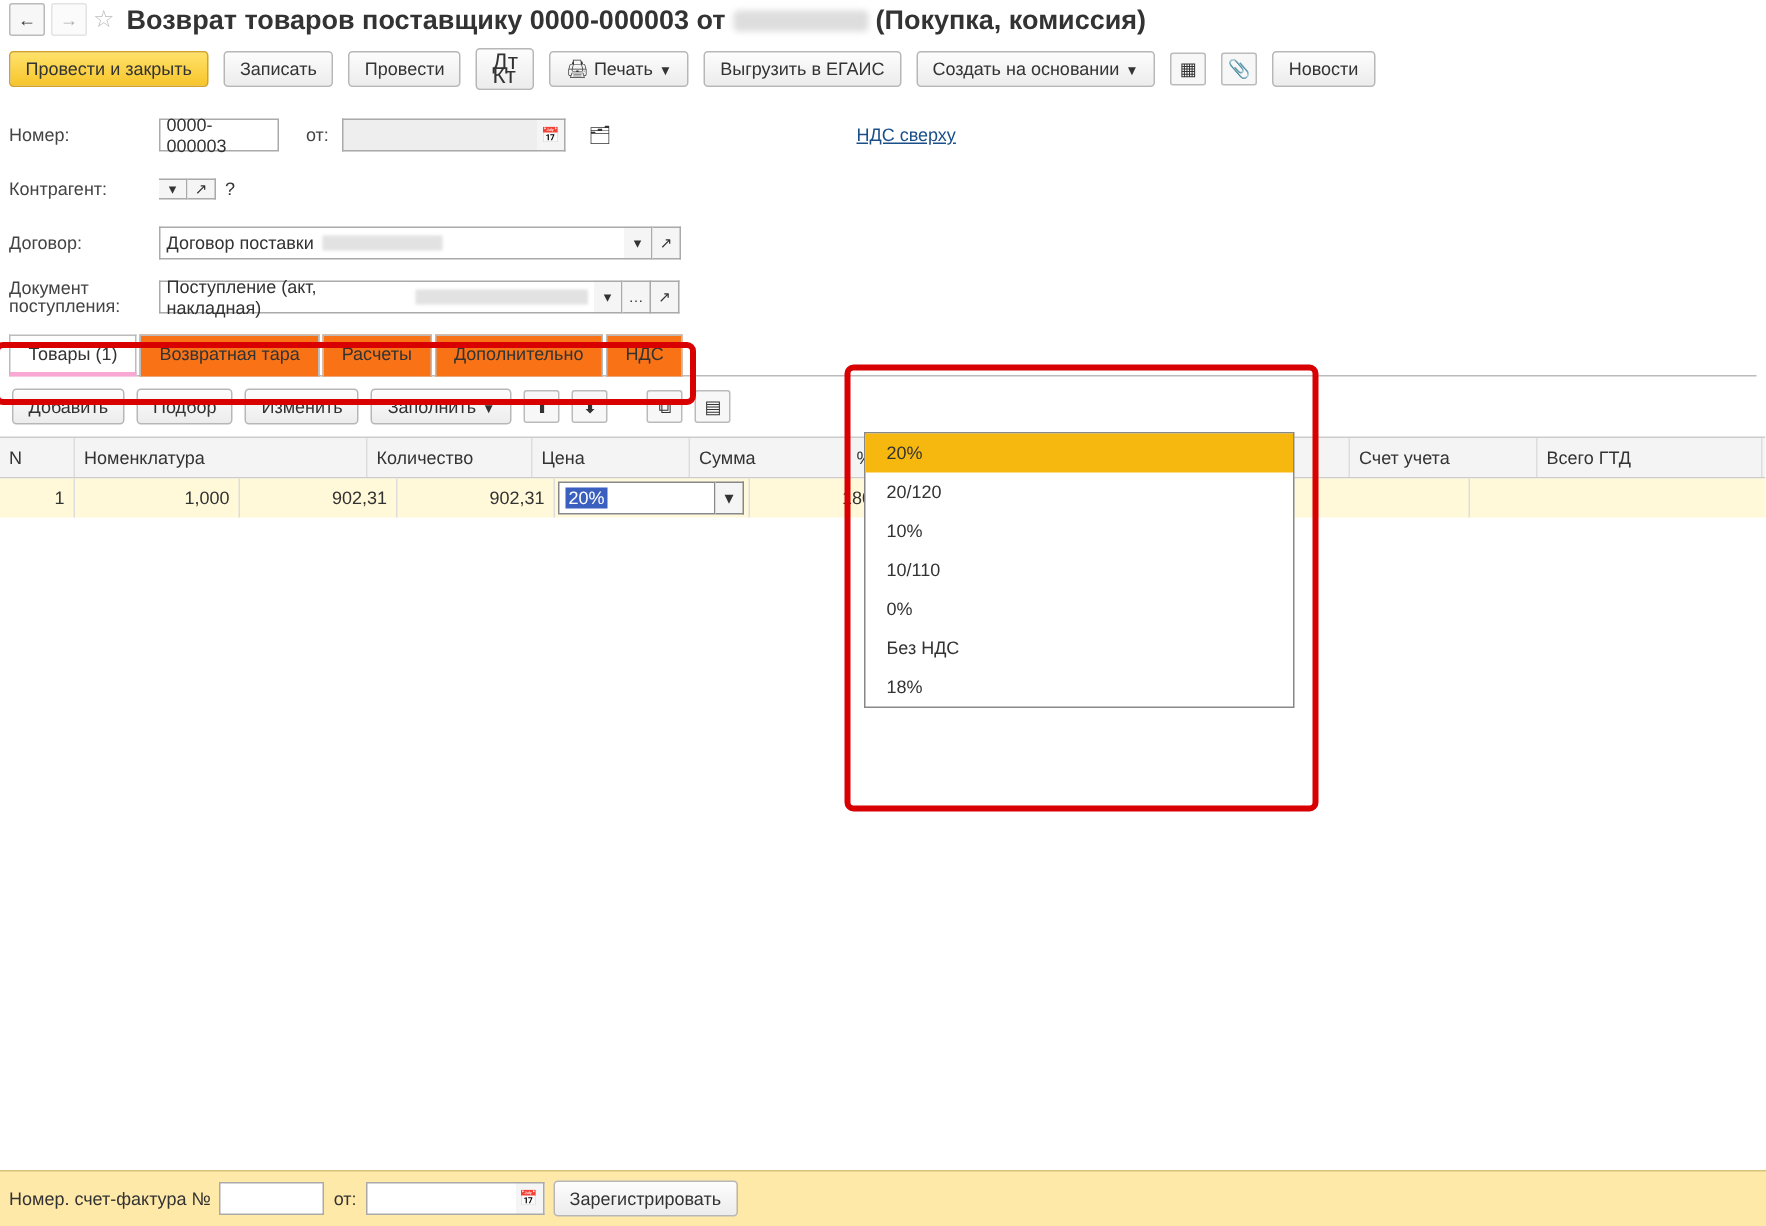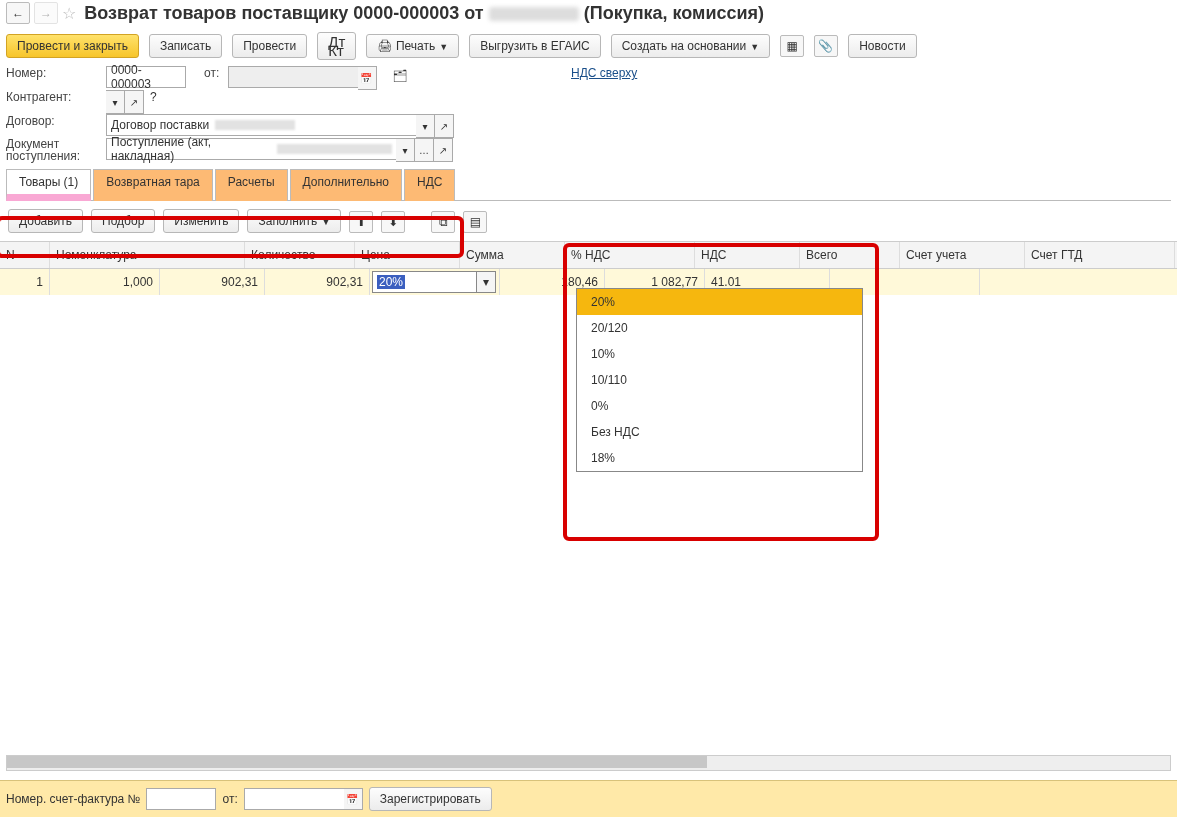--- a/index.html
+++ b/index.html
@@ -5,32 +5,32 @@
 html,body{margin:0;padding:0;font-family:Arial,sans-serif;font-size:12px;color:#333;background:#fff;width:1177px}
 .toolbar-top{display:flex;align-items:center;gap:4px;padding:2px 6px}
 .ico-btn{width:22px;height:20px;border:1px solid #bbb;background:#f7f7f7;display:flex;align-items:center;justify-content:center;cursor:pointer;border-radius:2px}
 .title{font-size:18px;font-weight:bold;padding:0 4px;white-space:nowrap}
 .title .blur{display:inline-block;width:90px;height:14px;background:#ddd;filter:blur(2px);vertical-align:middle;border-radius:3px}
 .cmdbar{display:flex;align-items:center;gap:10px;padding:6px}
 .btn{border:1px solid #b7b7b7;background:linear-gradient(#fdfdfd,#ececec);padding:4px 10px;border-radius:3px;cursor:pointer;font-size:12px}
 .btn.primary{background:linear-gradient(#ffe26b,#f7c52b);border-color:#d2a324;font-weight:normal}
 .btn .caret{margin-left:4px;font-size:9px}
 .form-grid{padding:0 6px}
-.frow{display:flex;margin:0 0;min-height:24px}
+.frow{display:flex;align-items:center;margin:12px 0;min-height:24px}
 .flabel{width:100px;color:#444}
 .finput{border:1px solid #aaa;height:22px;background:#fff;display:flex;align-items:center;padding:0 4px;box-sizing:border-box}
 .pick{display:flex;align-items:stretch}
 .pick .finput{border-right:none}
 .pick .pbtn{width:18px;border:1px solid #aaa;border-left:none;background:#f5f5f5;display:flex;align-items:center;justify-content:center;cursor:pointer;font-size:10px}
 .link{color:#1a4f8a;text-decoration:underline;cursor:pointer}
 .hl{border:4px solid #d80000;border-radius:6px;position:absolute;pointer-events:none;z-index:50}
 .tabs{display:flex;border-bottom:1px solid #bbb;margin:6px 6px 0 6px}
-.tab{padding:5px 12px;border:1px solid #bbb;border-bottom:none;background:#fdba74;margin-right:2px;cursor:pointer;position:relative;top:1px}
-.tab.active{background:#fff;border-bottom:7px solid #f9a8d4}
-.subbar{display:flex;gap:8px;padding:8px;align-items:flex-end}
+.tab{padding:5px 12px;border:1px solid #bbb;border-bottom:none;background:#f97316;margin-right:2px;cursor:pointer;position:relative;top:1px}
+.tab.active{background:#fff;border-bottom:3px solid #f9a8d4}
+.subbar{display:flex;gap:8px;padding:8px;align-items:center}
 .grid{border-top:1px solid #ccc;position:relative}
 .ghead{display:flex;background:#f4f4f4;border-bottom:1px solid #ccc}
 .gcell{padding:6px 6px;border-right:1px solid #ddd;box-sizing:border-box;overflow:hidden;white-space:nowrap}
 .grow{display:flex;background:#fff9d9}
 .grow .gcell{padding:6px 6px}
 .num{text-align:right}
 .c-n{width:50px}.c-nom{width:195px}.c-qty{width:110px}.c-price{width:105px}.c-sum{width:105px}.c-vatp{width:130px}.c-vat{width:105px}.c-total{width:100px}.c-acc{width:125px}.c-gtd{width:150px}
 .vat-edit{display:flex;align-items:stretch;height:22px;position:relative}
 .vat-edit .val{border:1px solid #888;background:#fff;width:95px;display:flex;align-items:center;padding:0 4px}
 .vat-edit .val span{background:#3b5fbf;color:#fff;padding:0 2px}
@@ -150,21 +150,21 @@
   <div class="ghead">
     <div class="gcell c-n">N</div>
     <div class="gcell c-nom">Номенклатура</div>
     <div class="gcell c-qty">Количество</div>
     <div class="gcell c-price">Цена</div>
     <div class="gcell c-sum">Сумма</div>
     <div class="gcell c-vatp">% НДС</div>
     <div class="gcell c-vat">НДС</div>
     <div class="gcell c-total">Всего</div>
     <div class="gcell c-acc">Счет учета</div>
-    <div class="gcell c-gtd">Счет ГТД</div>
+    <div class="gcell c-gtd">Всего ГТД</div>
   </div>
   <div class="grow">
     <div class="gcell c-n num">1</div>
     <div class="gcell c-qty num">1,000</div>
     <div class="gcell c-price num">902,31</div>
     <div class="gcell c-sum num">902,31</div>
     <div class="gcell c-vatp" style="padding:2px">
       <div class="vat-edit">
         <div class="val">
             <span>20%</span>

